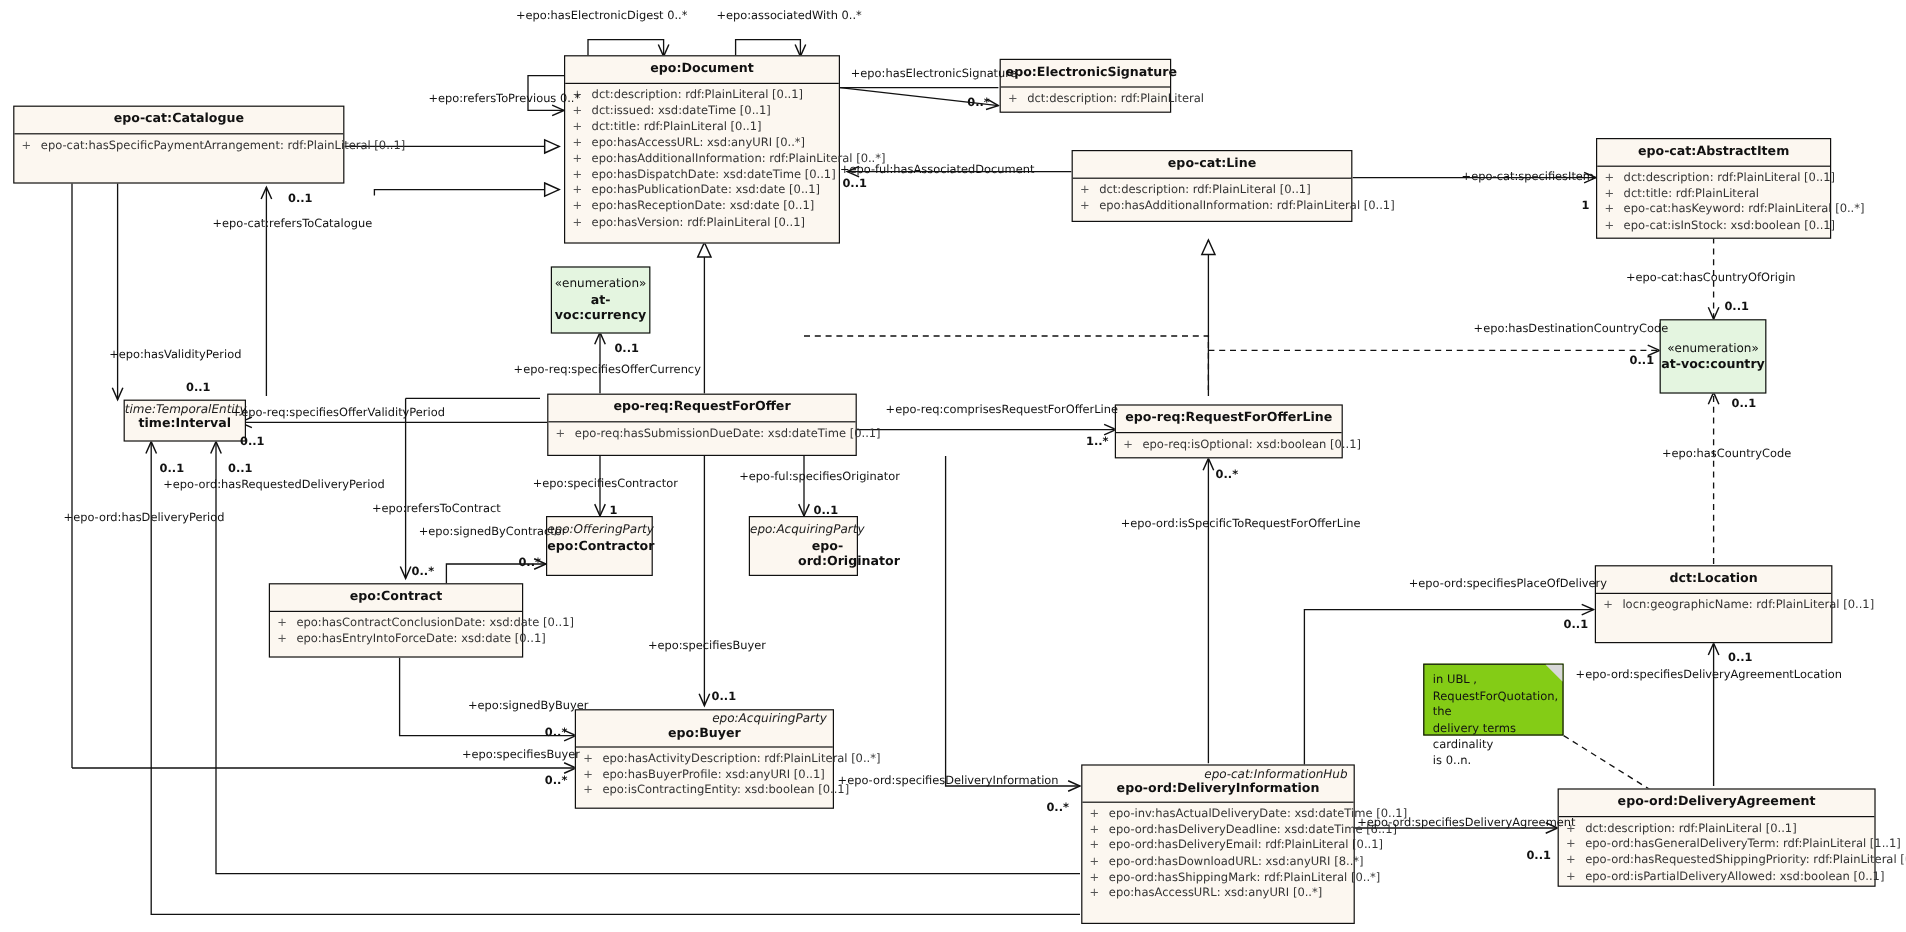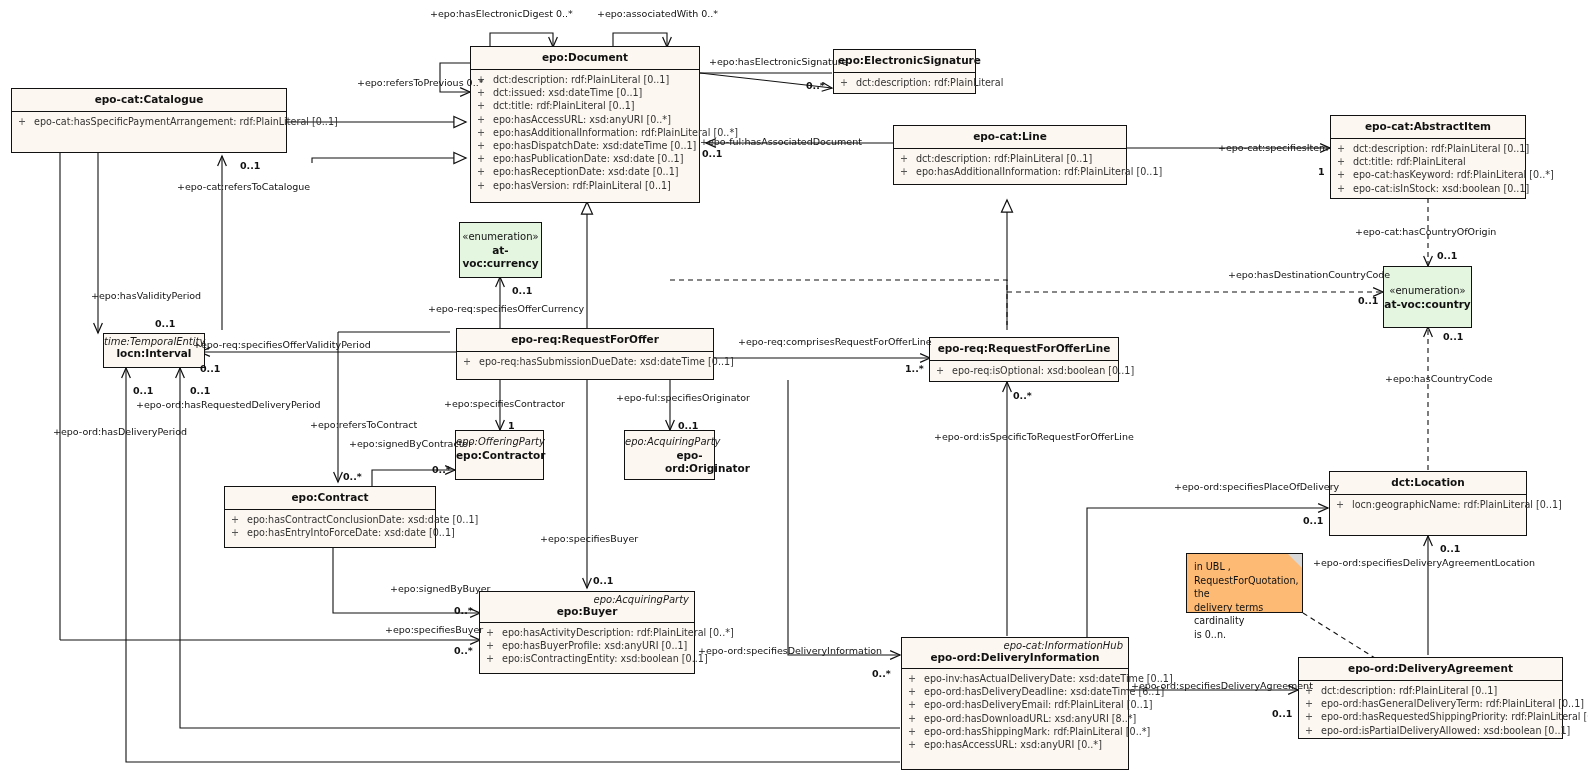--- a/index.html
+++ b/index.html
@@ -13,21 +13,21 @@
   .cls .nm{font-weight:bold;font-size:10.5px;color:#111;line-height:13px;}
   .cls .sep{border-top:1px solid #111;}
   .cls .attrs{padding:3px 2px 3px 2px;}
   .cls .attr{font-size:9.6px;color:#333;line-height:13.2px;white-space:nowrap;padding-left:4px;}
   .cls .attr .plus{display:inline-block;width:16px;color:#555;}
   .cls.enum{background:#e4f5e0;}
   .cls.enum .nm{font-size:10.5px;}
   .cls.enum .st2{font-size:10px;color:#111;text-align:center;line-height:14px;}
 
   
-  .note{position:absolute;border:1px solid #111;background:#fdba74;box-sizing:border-box;
+  .note{position:absolute;border:1px solid #111;background:#84cc16;box-sizing:border-box;
         font-size:9.6px;line-height:13.5px;color:#111;padding:6px 6px 4px 7px;}
   .note .fold{position:absolute;top:0;right:0;width:0;height:0;
         border-left:14px solid transparent;border-top:14px solid #d8d8d8;}
 
   
   .lbl{position:absolute;font-size:9.5px;color:#111;white-space:nowrap;line-height:11px;}
   .card{position:absolute;font-size:9.5px;font-weight:bold;color:#111;white-space:nowrap;line-height:11px;}
 
   svg.wires{position:absolute;left:0;top:0;width:1588px;height:777px;pointer-events:none;}
   svg.wires path,svg.wires line,svg.wires polyline{fill:none;stroke:#111;stroke-width:1.1;}
@@ -210,21 +210,21 @@
         <div class="nm">epo-req:RequestForOfferLine</div>
       </div>
     <div class="sep"></div>
     <div class="attrs">
       <div class="attr"><span class="plus">+</span><span>epo-req:isOptional: xsd:boolean [0..1]</span></div>
     </div>
   </div>
 
   <div class="cls" style="left:103px;top:333px;width:102px;height:35px;">
     <div class="stereo" style="text-align:center;padding:2px 0 0 0;">time:TemporalEntity</div>
-    <div class="nm" style="text-align:center;">locn:Interval</div>
+    <div class="nm" style="text-align:center;">time:Interval</div>
   </div>
 
   <div class="cls" style="left:455px;top:430px;width:89px;height:50px;">
     <div class="stereo" style="text-align:center;padding:5px 0 0 0;">epo:OfferingParty</div>
     <div class="nm" style="text-align:center;padding-top:2px;">epo:Contractor</div>
   </div>
 
   <div class="cls" style="left:624px;top:430px;width:91px;height:50px;">
     <div class="stereo" style="text-align:center;padding:5px 0 0 0;">epo:AcquiringParty</div>
     <div class="nm" style="text-align:center;padding-top:2px;margin-left:40px;">epo-ord:Originator</div>
@@ -276,21 +276,21 @@
     </div>
   </div>
 
   <div class="cls" style="left:1298px;top:657px;width:265px;height:82px;">
     <div class="hdr">
         <div class="nm">epo-ord:DeliveryAgreement</div>
       </div>
     <div class="sep"></div>
     <div class="attrs">
       <div class="attr"><span class="plus">+</span><span>dct:description: rdf:PlainLiteral [0..1]</span></div>
-      <div class="attr"><span class="plus">+</span><span>epo-ord:hasGeneralDeliveryTerm: rdf:PlainLiteral [0..1]</span></div>
+      <div class="attr"><span class="plus">+</span><span>epo-ord:hasGeneralDeliveryTerm: rdf:PlainLiteral [1..1]</span></div>
       <div class="attr"><span class="plus">+</span><span>epo-ord:hasRequestedShippingPriority: rdf:PlainLiteral [0..1]</span></div>
       <div class="attr"><span class="plus">+</span><span>epo-ord:isPartialDeliveryAllowed: xsd:boolean [0..1]</span></div>
     </div>
   </div>
 
   <div class="note" style="left:1186px;top:553px;width:117px;height:60px;">
     <div class="fold"></div>
     <div>in UBL ,</div>
     <div>RequestForQuotation, the</div>
     <div>delivery terms cardinality</div>

